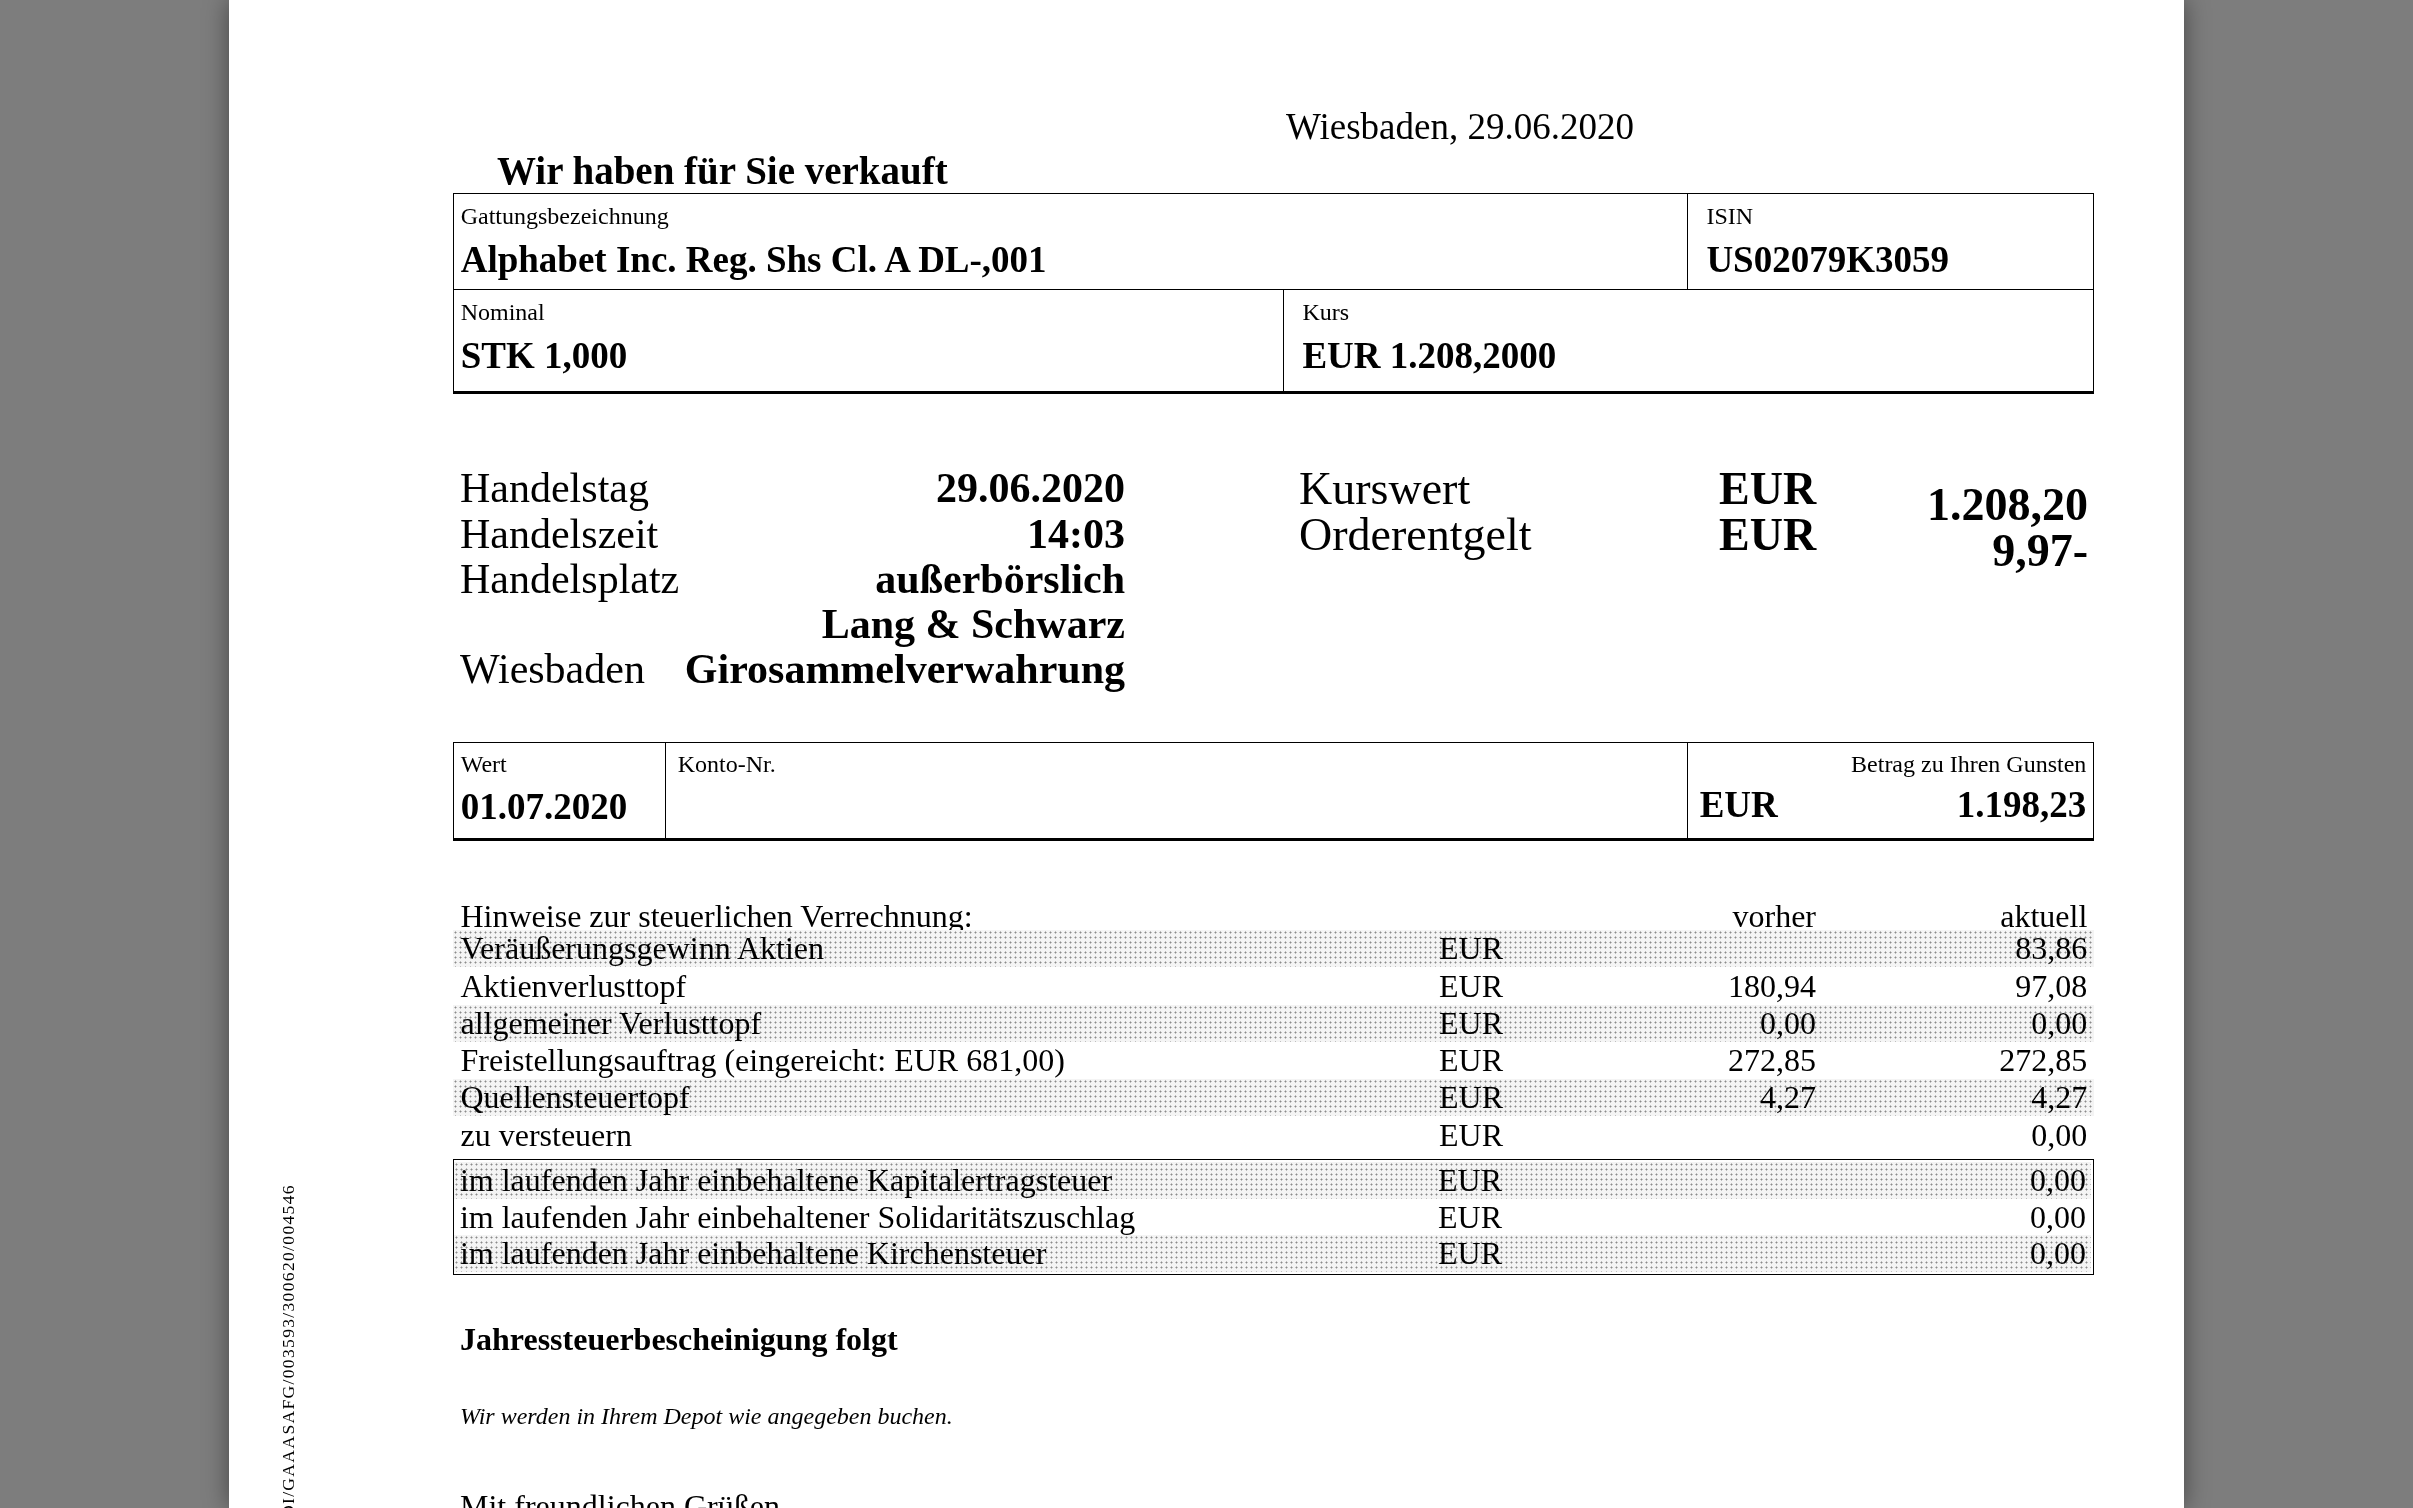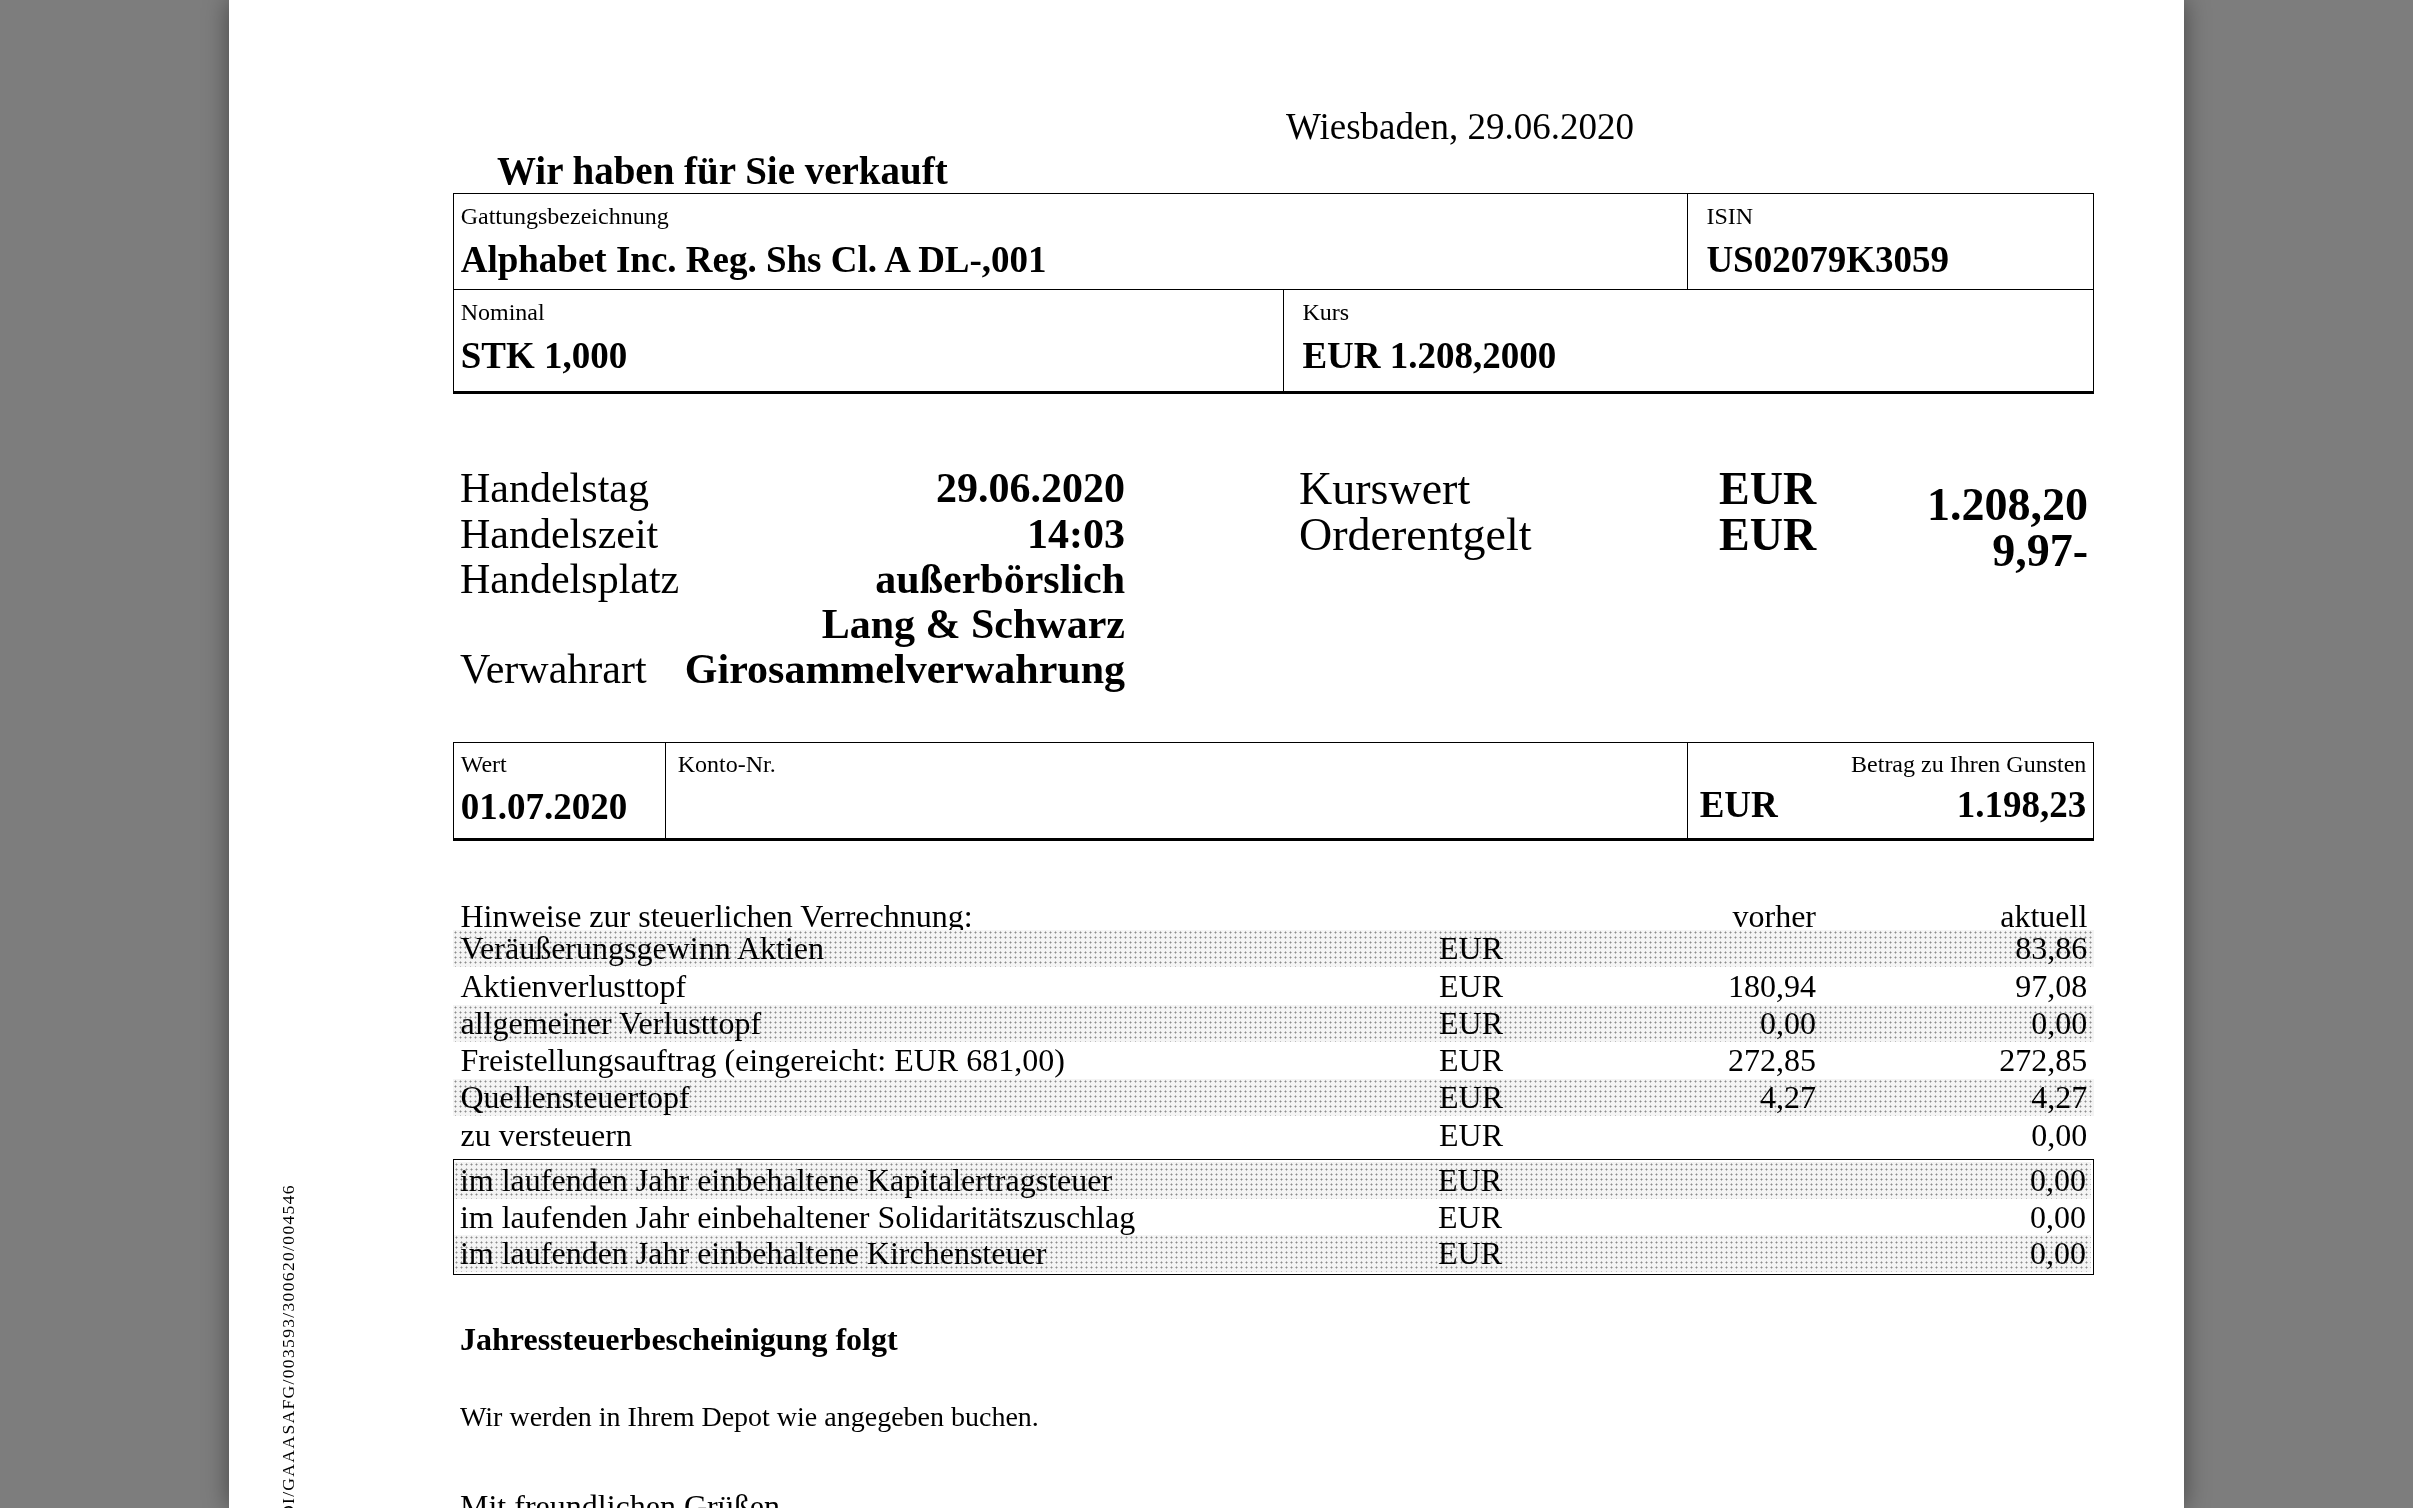--- a/index.html
+++ b/index.html
@@ -84,21 +84,21 @@
   }
   .taxbox .boxrow {
     position: absolute; left: 0; width: 1637px; height: 37px;
     font-size: 32px; line-height: 37px;
   }
   .taxbox .boxrow .t-label   { position: absolute; left: 5.9px; top: 0; white-space: nowrap; }
   .taxbox .boxrow .t-cur     { position: absolute; left: 984px; top: 0; }
   .taxbox .boxrow .t-aktuell { position: absolute; right: 5px; top: 0; }
   
   .f-taxcert { position: absolute; left: 231px; top: 1321px; font-size: 32px; line-height: 37px; font-weight: bold; }
-  .f-booking { position: absolute; left: 231px; top: 1398px; font-size: 28px; line-height: 37px; }
+  .f-booking { position: absolute; left: 231px; top: 1398px; font-size: 24px; line-height: 37px; font-style: italic; }
   .f-greeting { position: absolute; left: 231px; top: 1488px; font-size: 32px; line-height: 37px; }
   
   .margin-code {
     position: absolute; left: 49px; top: 1518px;
     font-size: 17.6px; letter-spacing: 1.3px; white-space: nowrap;
     transform: rotate(-90deg); transform-origin: 0 0;
   }
 </style>
 </head>
 <body>
@@ -141,21 +141,21 @@
   </div>
   <div class="trow" style="top:560px">
     <span class="tl">Handelsplatz</span>
     <span class="tv">außerbörslich</span>
   </div>
   <div class="trow" style="top:605px">
     <span class="tl"></span>
     <span class="tv">Lang &amp; Schwarz</span>
   </div>
   <div class="trow" style="top:650px">
-    <span class="tl">Verwahrart</span>
+    <span class="tl">Wiesbaden</span>
     <span class="tv">Girosammelverwahrung</span>
   </div>
 
   <div class="arow" style="top:469px">
     <span class="al">Kurswert</span>
     <span class="cur">EUR</span>
     <span class="amt">1.208,20</span>
   </div>
   <div class="arow" style="top:515px">
     <span class="al">Orderentgelt</span>

